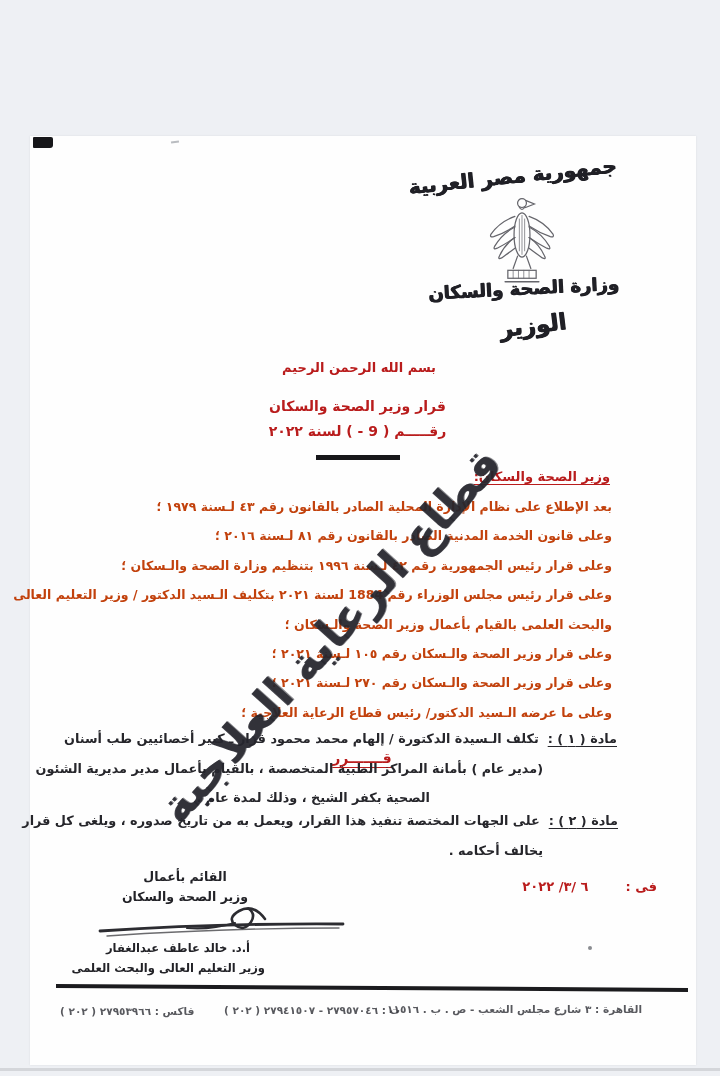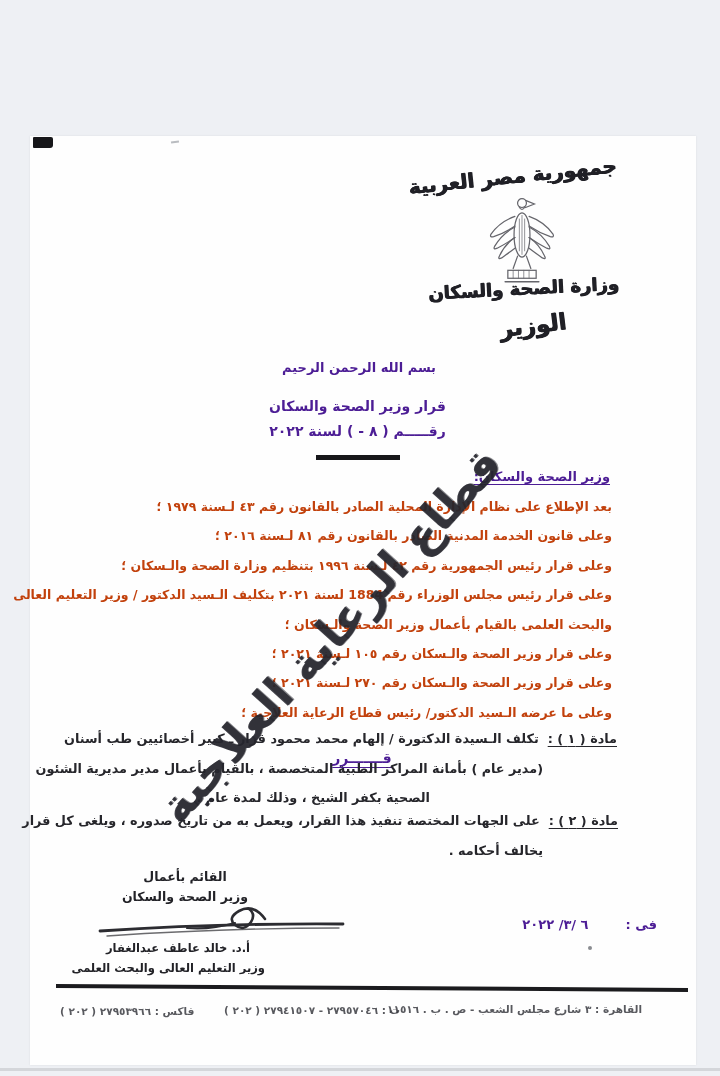--- a/index.html
+++ b/index.html
@@ -2,21 +2,21 @@
 <html lang="ar"><head>
 <meta charset="utf-8">
 <style>
   html,body{margin:0;padding:0;}
   body{
     width:720px;height:1076px;position:relative;overflow:hidden;
     background:#eef0f4;
     font-family:"DejaVu Sans",sans-serif;
   }
   .abs{position:absolute;}
-  .ar{direction:rtl;unicode-bidi:plaintext;white-space:nowrap;color:#4c1d95;}
+  .ar{direction:rtl;unicode-bidi:plaintext;white-space:nowrap;color:#b91c1c;}
   .page{
     left:30px;top:136px;width:666px;height:929px;
     background:#fefefe;
     box-shadow:0 0 2px rgba(0,0,0,.08);
   }
   .corner-blob{left:33px;top:137px;width:20px;height:11px;background:#17171a;border-radius:1px 2px 3px 1px;}
   .speck{left:171px;top:141px;width:8px;height:2px;background:#b9bcc0;transform:rotate(-8deg);}
   
   .callig{font-weight:bold;color:#202026;text-shadow:0.6px 0.4px 0 #202026,-0.4px 0.2px 0 #202026;}
   .republic{left:447px;top:162px;width:170px;font-size:20px;transform:rotate(-6deg);text-align:center;}
@@ -84,21 +84,21 @@
   </g>
 </svg>
 
 <div class="abs ar callig ministry">وزارة الصحة والسكان</div>
 <div class="abs ar callig minister">الوزير</div>
 
 <div class="abs ar bismillah">بسم الله الرحمن الرحيم</div>
 
 <div class="abs title-wrap">
   <div class="ar title-line">قرار وزير الصحة والسكان</div>
-  <div class="ar title-line">رقـــــم ( ٨ - ) لسنة ٢٠٢٢</div>
+  <div class="ar title-line">رقـــــم ( 9 - ) لسنة ٢٠٢٢</div>
 </div>
 <div class="abs title-bar"></div>
 
 <div class="abs ar preamble-heading">وزير الصحة والسكان:</div>
 <div class="abs clauses">
   <div>بعد الإطلاع على نظام الإدارة المحلية الصادر بالقانون رقم ٤٣ لـسنة ١٩٧٩ ؛</div>
   <div>وعلى قانون الخدمة المدنية الصادر بالقانون رقم ٨١ لـسنة ٢٠١٦ ؛</div>
   <div>وعلى قرار رئيس الجمهورية رقم ٤٢ لـسنة ١٩٩٦ بتنظيم وزارة الصحة والـسكان ؛</div>
   <div>وعلى قرار رئيس مجلس الوزراء رقم 1884 لسنة ٢٠٢١ بتكليف الـسيد الدكتور / وزير التعليم العالى</div>
   <div>والبحث العلمى بالقيام بأعمال وزير الصحة والـسكان ؛</div>
@@ -130,21 +130,21 @@
     <path d="M170,22 q-12,-16 -26,-8 q-12,7 -4,14 q9,7 16,-3 q5,-8 -2,-13" stroke-width="2.6"></path>
     <path d="M140,26 q-25,7 -48,5" stroke-width="2.2"></path>
     <path d="M5,34 Q130,26 248,27" stroke-width="2.8"></path>
     <path d="M12,39 Q130,31 244,31" stroke-width="1.4" opacity="0.7"></path>
   </g>
 </svg>
 
 <div class="abs ar sig" style="left:120px;top:941px;width:130px;font-size:11.5px;">أ.د. خالد عاطف عبدالغفار</div>
 <div class="abs ar sig" style="left:105px;top:961px;width:160px;font-size:11.5px;">وزير التعليم العالى والبحث العلمى</div>
 
-<div class="abs datebox" style="right:63px;top:917px;">
+<div class="abs datebox" style="right:63px;top:879px;">
   <span class="ar">٦ /٣/ ٢٠٢٢</span>
   <span style="display:inline-block;width:28px;"></span>
   <span class="ar">فى :</span>
 </div>
 <div class="abs date-dot"></div>
 
 <div class="abs ar stamp">قطاع الرعاية العلاجية</div>
 
 <div class="abs footer-line"></div>
 <div class="abs ar foot foot-address">القاهرة : ٣ شارع مجلس الشعب - ص . ب . ١١٥١٦</div>

